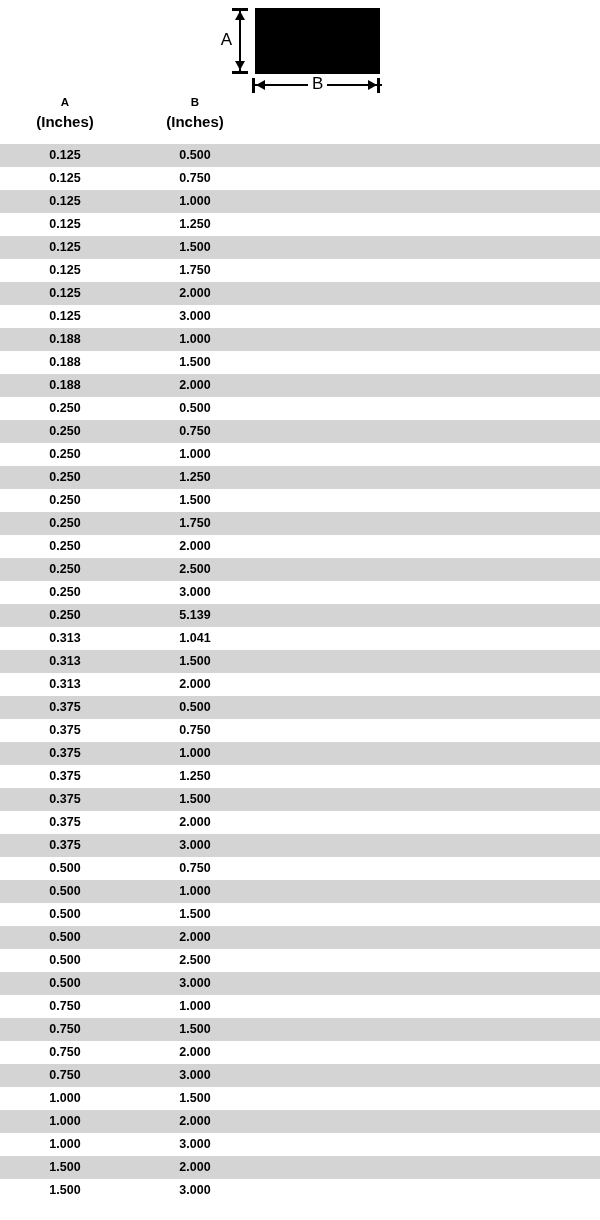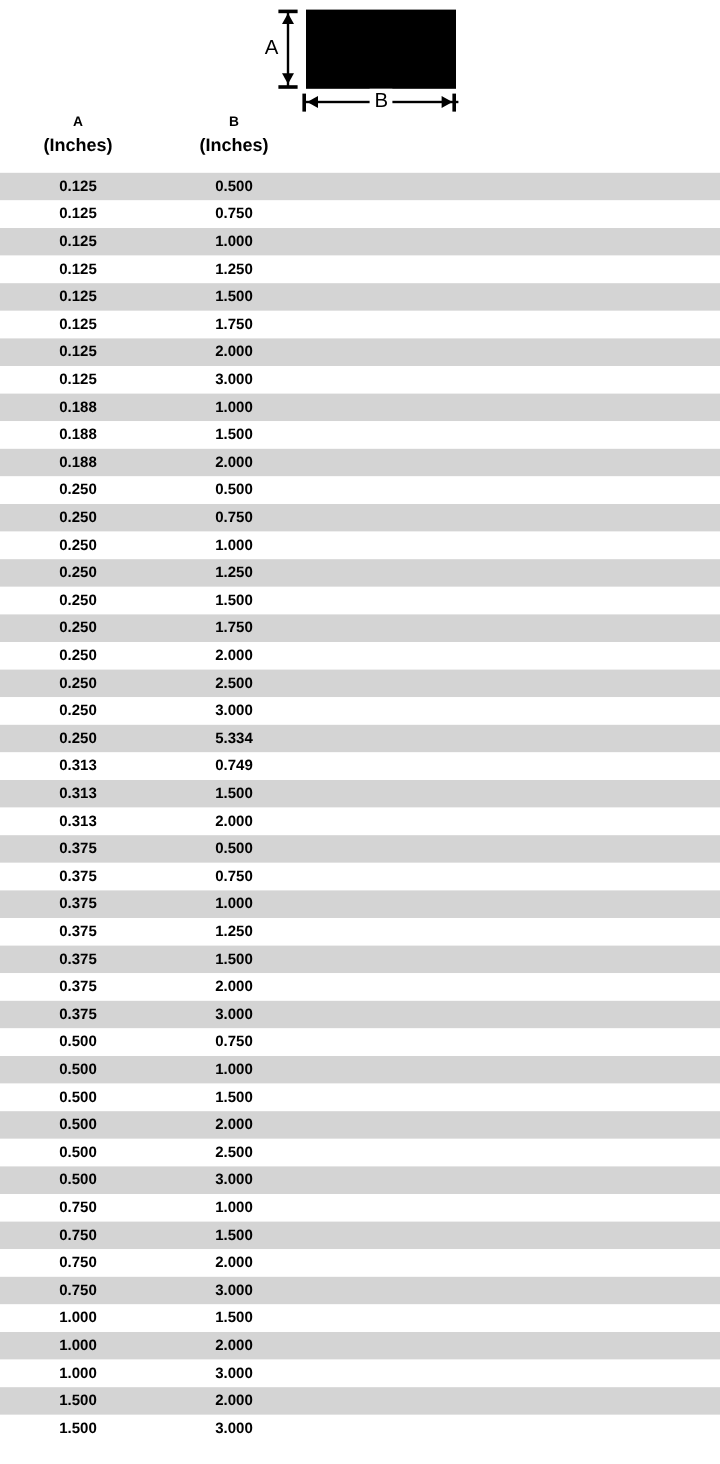--- a/index.html
+++ b/index.html
@@ -321,26 +321,26 @@
           <td>2.500</td>
           <td class="pad"></td>
         </tr>
         <tr class="even">
           <td>0.250</td>
           <td>3.000</td>
           <td class="pad"></td>
         </tr>
         <tr class="odd">
           <td>0.250</td>
-          <td>5.334</td>
+          <td>5.139</td>
           <td class="pad"></td>
         </tr>
         <tr class="even">
           <td>0.313</td>
-          <td>0.749</td>
+          <td>1.041</td>
           <td class="pad"></td>
         </tr>
         <tr class="odd">
           <td>0.313</td>
           <td>1.500</td>
           <td class="pad"></td>
         </tr>
         <tr class="even">
           <td>0.313</td>
           <td>2.000</td>

